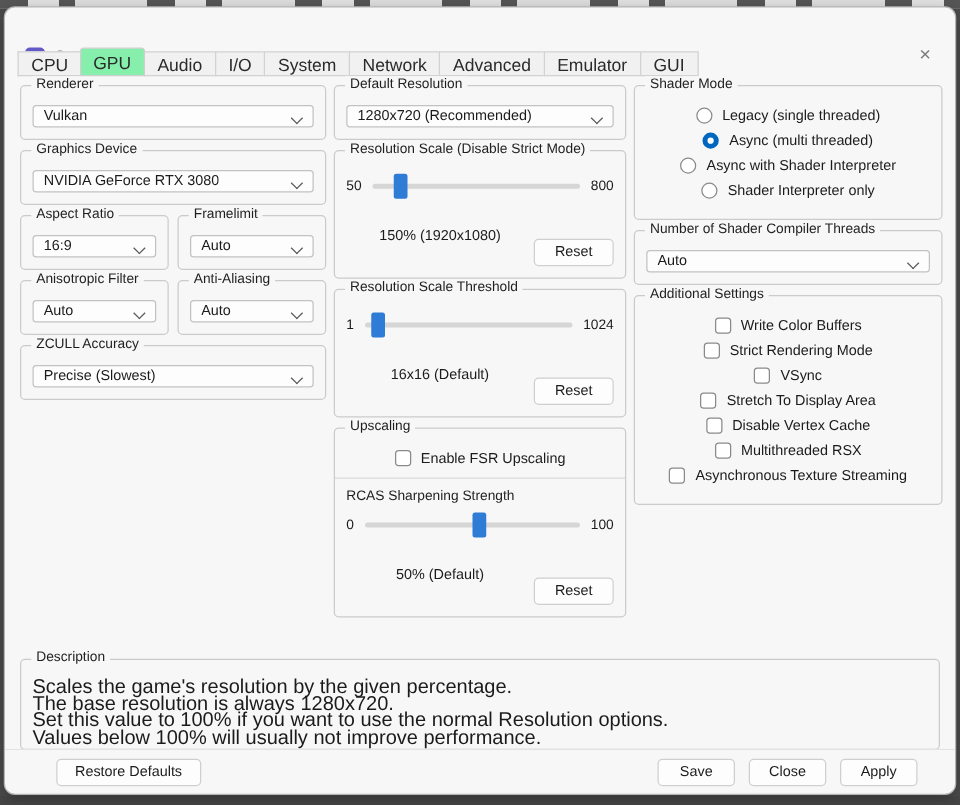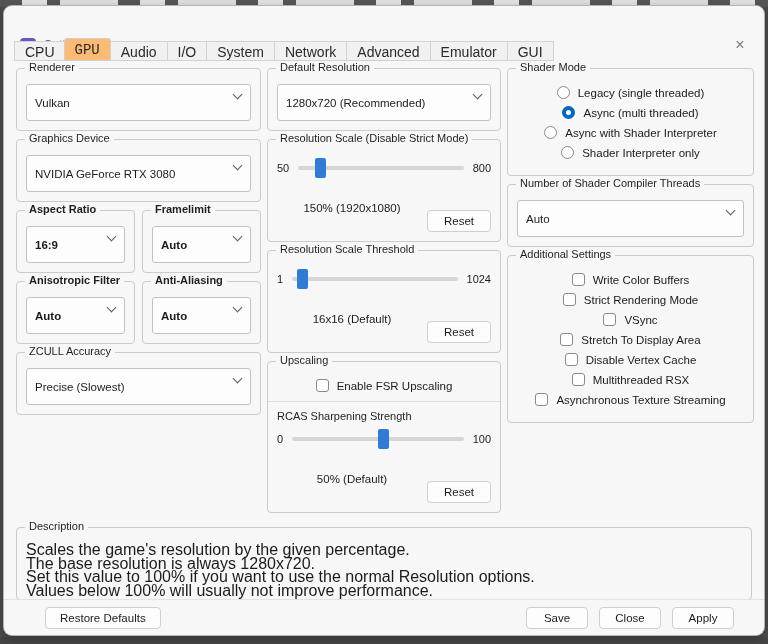--- a/index.html
+++ b/index.html
@@ -28,38 +28,38 @@
     box-shadow:0 3px 0 #fff,0 6px 0 #fff;border-radius:1px;}
   .win-title{position:absolute;left:40px;top:7px;font-size:12px;color:#5d5d5d;}
   .close-x{position:absolute;right:14px;top:4px;width:20px;height:20px;font-size:16px;line-height:20px;
     text-align:center;color:#7a7a7a;cursor:pointer;}
 
   
   .tabbar{position:absolute;left:10px;top:32px;height:23px;display:flex;align-items:flex-end;}
   .tab{height:20px;padding:0 10px;font-size:14px;color:#2a2a2a;line-height:20px;background:#f1f1f1;
     border:1px solid #d2d2d2;border-right:none;cursor:pointer;}
   .tab:last-child{border-right:1px solid #d2d2d2;}
-  .tab.active{height:23px;line-height:23px;background:#fdba74;border:1px solid #cfcfcf;
-    border-radius:3px 3px 0 0;position:relative;z-index:2;margin:0 -1px;font-family:Liberation Mono, monospace;}
+  .tab.active{height:23px;line-height:23px;background:#86efac;border:1px solid #cfcfcf;
+    border-radius:3px 3px 0 0;position:relative;z-index:2;margin:0 -1px;}
 
   
   .col{position:absolute;top:62px;}
   .col-left{left:12px;width:245px;}
   .col-mid{left:263px;width:234px;}
   .col-right{left:503px;width:247px;}
 
   .group{position:relative;border:1px solid var(--border);border-radius:4px;
     padding:15px 9px 9px 9px;margin-bottom:8px;background:var(--win-bg);}
   .gtitle{position:absolute;top:-8px;left:8px;background:var(--win-bg);padding:0 4px;
     font-size:11px;color:#1f1f1f;white-space:nowrap;}
-  .grow2{display:flex;gap:7px;font-weight:bold;}
+  .grow2{display:flex;gap:7px;}
   .grow2 .group{flex:1;min-width:0;}
 
   
-  .combo{position:relative;height:37px;background:var(--ctl-bg);border:1px solid var(--ctl-border);
+  .combo{position:relative;height:18px;background:var(--ctl-bg);border:1px solid var(--ctl-border);
     border-radius:3px;display:flex;align-items:center;padding:0 24px 0 8px;cursor:pointer;}
   .combo-text{font-size:11.5px;color:var(--text);white-space:nowrap;overflow:hidden;}
   .chev{position:absolute;right:9px;top:7px;width:7px;height:7px;border-left:1.5px solid #5a5a5a;
     border-bottom:1.5px solid #5a5a5a;transform:rotate(-45deg);transform-origin:center;margin-top:-1px;}
 
   
   .slider-row{display:flex;align-items:center;height:22px;margin-top:2px;}
   .smin,.smax{font-size:11px;color:#1b1b1b;}
   .smin{margin-right:9px;}
   .smax{margin-left:9px;}

